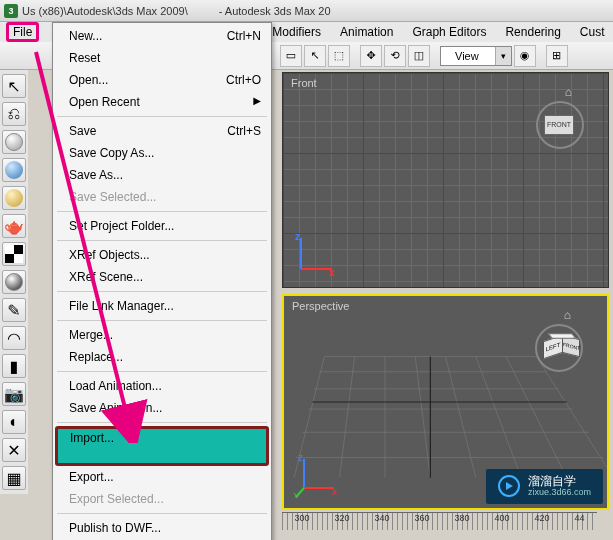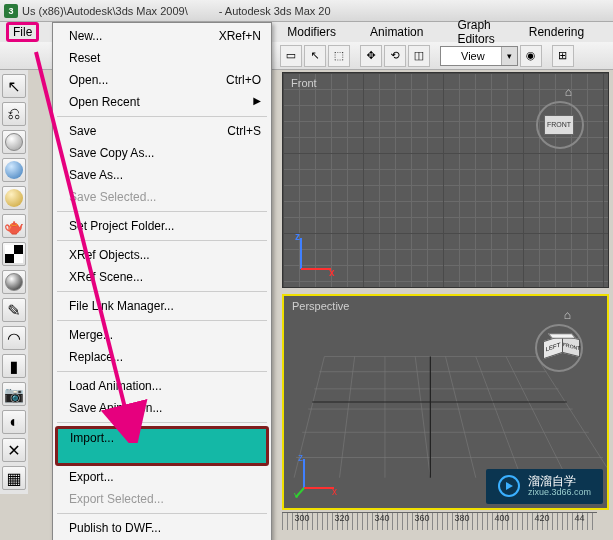--- a/index.html
+++ b/index.html
@@ -1,29 +1,29 @@
 <!DOCTYPE html>
 <html><head>
 <meta charset="utf-8">
 <style>
   * { margin: 0; padding: 0; box-sizing: border-box; font-family: "Microsoft YaHei", Tahoma, sans-serif; }
   body { background: #d4d0c8; width: 613px; height: 540px; overflow: hidden; position: relative; }
   
   .titlebar { height: 22px; background: linear-gradient(#f0f0f0, #d8d8d8); display: flex; align-items: center; padding: 0 4px; font-size: 11px; color: #333; border-bottom: 1px solid #aaa; }
   .titlebar .icon { width: 14px; height: 14px; background: #2a7a3a; margin-right: 4px; display: flex; align-items: center; justify-content: center; color: #fff; font-size: 9px; font-weight: bold; border-radius: 2px; }
   
-  .menubar { height: 20px; background: #e8e8e8; display: flex; align-items: center; padding-left: 6px; font-size: 12px; gap: 26px; }
+  .menubar { height: 20px; background: #e8e8e8; display: flex; align-items: center; padding-left: 6px; font-size: 12px; gap: 11px; }
   .menubar-item { cursor: pointer; padding: 1px 4px; }
   .file-btn { border: 3px solid #e6007e; border-radius: 3px; padding: 0 4px; }
   
   .toolbar { height: 28px; background: linear-gradient(#f4f4f4,#e0e0e0); border-bottom: 1px solid #aaa; display: flex; align-items: center; padding-left: 280px; gap: 2px; }
   .tool-icon { width: 22px; height: 22px; border: 1px solid #bbb; background: #f0f0f0; display:flex;align-items:center;justify-content:center; font-size:11px; }
   .tool-sep { width:6px; }
   .view-dd { display:flex; border:1px solid #888; height:20px; align-items:center; background:#fff; }
-  .view-dd span { padding:0 16px 0 20px; font-size:11px; }
+  .view-dd span { padding:0 16px 0 14px; font-size:11px; }
   .view-dd .arr { width:16px; background:#ddd; text-align:center; font-size:9px; height:100%; line-height:18px; border-left:1px solid #aaa;}
   
   .left-toolbar { position: absolute; left: 0; top: 70px; width: 28px; background: #e4e4e4; display: flex; flex-direction: column; gap: 4px; padding: 4px 2px; }
   .lt-btn { width: 24px; height: 24px; border: 1px solid #aaa; background: linear-gradient(#f8f8f8,#e0e0e0); border-radius: 2px; display:flex;align-items:center;justify-content:center; }
   .lt-sphere1 { background: radial-gradient(circle at 35% 30%, #fff, #999); border-radius:50%; width:18px;height:18px; border:1px solid #888;}
   .lt-sphere2 { background: radial-gradient(circle at 35% 30%, #cfe8ff, #3878b8); border-radius:50%; width:18px;height:18px;}
   .lt-sphere3 { background: radial-gradient(circle at 35% 30%, #fff0c0, #c8a030); border-radius:50%; width:18px;height:18px;}
   .lt-check { background: conic-gradient(#000 0 25%, #fff 0 50%, #000 0 75%, #fff 0); width:18px;height:18px;}
   
   .dropdown { position: absolute; left: 52px; top: 22px; width: 220px; background: #f4f4f4; border: 1px solid #888; box-shadow: 2px 2px 4px rgba(0,0,0,.3); z-index: 10; font-size: 12px; padding: 2px 0; }
@@ -128,21 +128,21 @@
   <div class="lt-btn">▮</div>
   <div class="lt-btn">📷</div>
   <div class="lt-btn">◐</div>
   <div class="lt-btn">✕</div>
   <div class="lt-btn">▦</div>
 </div>
 
 <div class="dropdown">
   <div class="dd-item">
       <span>New...</span>
-      <span>XRef+N</span>
+      <span>Ctrl+N</span>
     </div>
   <div class="dd-item">
       <span>Reset</span>
     </div>
   <div class="dd-item">
       <span>Open...</span>
       <span>Ctrl+O</span>
     </div>
   <div class="dd-item">
       <span>Open Recent</span>

